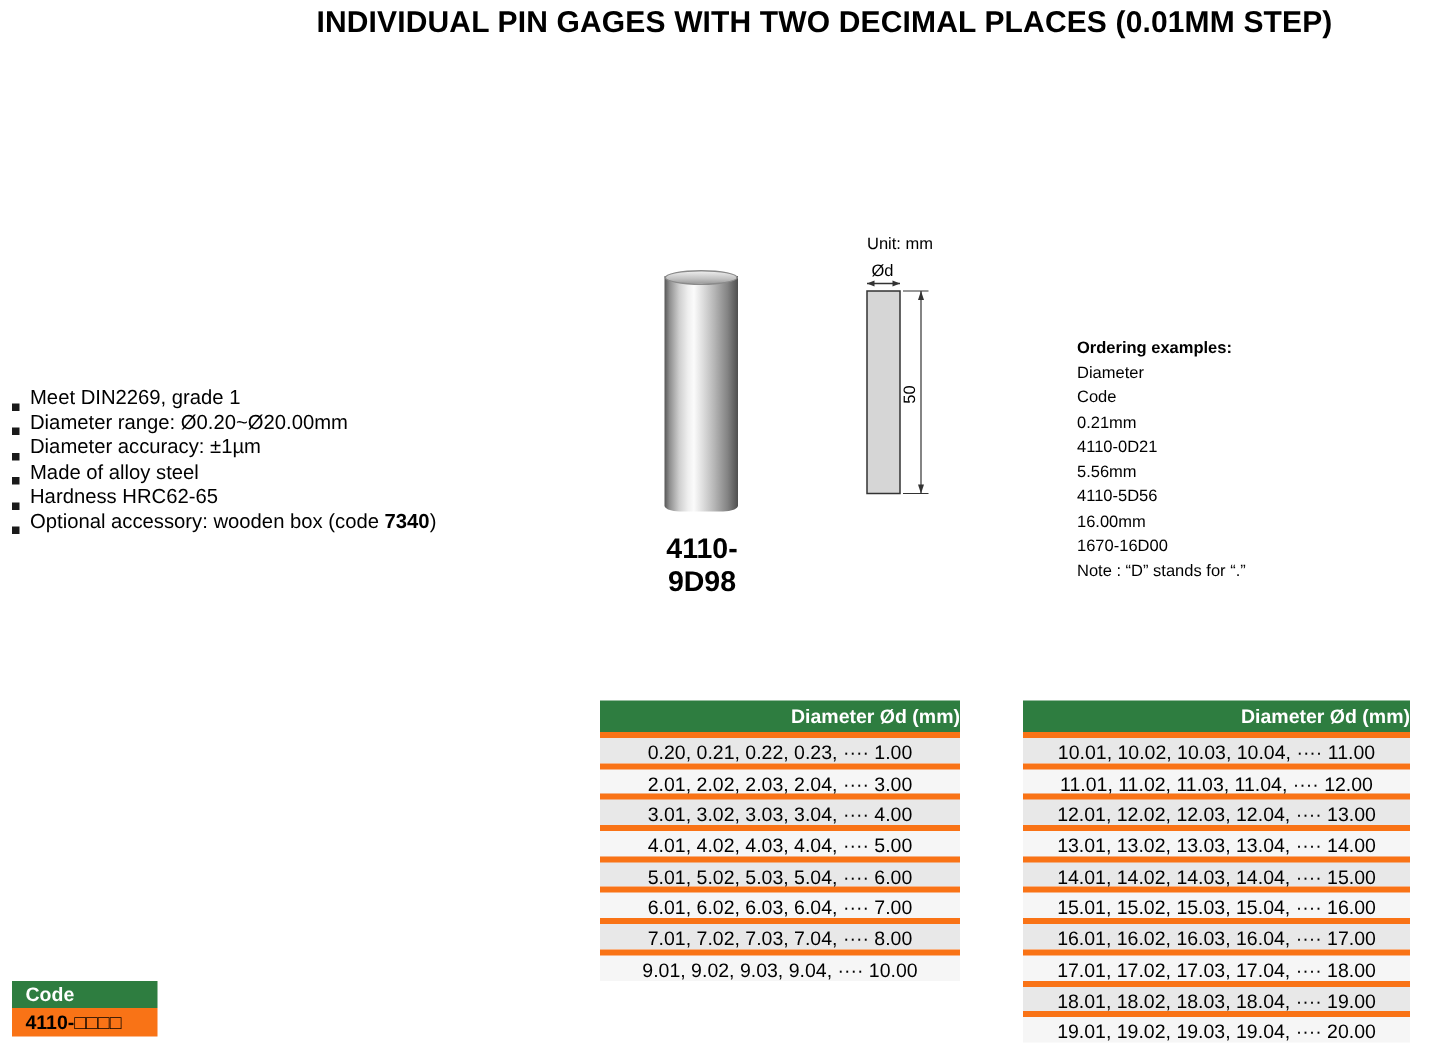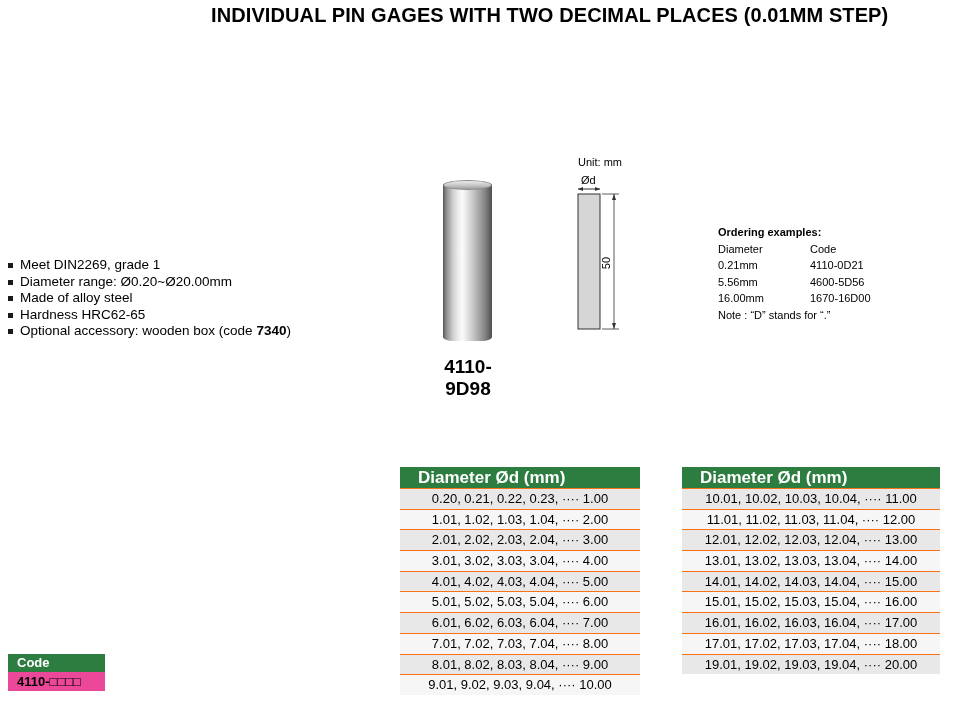--- a/index.html
+++ b/index.html
@@ -9,21 +9,21 @@
     width:961px; height:703px; position:relative; overflow:hidden;
     background:#ffffff; color:#000;
     font-family:"Liberation Sans", sans-serif;
   }
   .page-title {
     position:absolute; left:211px; top:4px;
     font-size:20px; font-weight:700; white-space:nowrap; letter-spacing:0.1px;
   }
   
   .features { position:absolute; left:8px; top:257px; font-size:13.5px; }
-  .feature { display:flex; align-items:flex-start; height:16.5px; line-height:16.5px; white-space:nowrap; }
+  .feature { display:flex; align-items:flex-end; height:16.5px; line-height:16.5px; white-space:nowrap; }
   .bullet { width:5px; height:5px; background:#1a1a1a; margin:6px 7px 0 0; flex:none; }
   .bold { font-weight:700; }
   
   .pin-wrap { position:absolute; left:443px; top:180px; width:49px; height:161px; }
   .pin-body {
     position:absolute; left:0; top:4px; width:49px; height:157px;
     background:linear-gradient(90deg,#565656 0%,#8f8f8f 7%,#cfcfcf 20%,#efefef 32%,#fbfbfb 40%,#dedede 52%,#b5b5b5 68%,#838383 86%,#4e4e4e 100%);
     border-radius:0 0 10px 10px / 0 0 4px 4px;
   }
   .pin-top {
@@ -31,61 +31,65 @@
     background:linear-gradient(180deg,#ececec 0%,#c2c2c2 60%,#9d9d9d 100%);
     border:1px solid #8a8a8a;
   }
   .pin-label { position:absolute; left:424px; top:356px; width:88px; text-align:center; font-size:19px; font-weight:700; }
   
   .drawing { position:absolute; left:555px; top:154px; }
   .drawing text { font-family:"Liberation Sans", sans-serif; fill:#000; }
   
   .ordering { position:absolute; left:718px; top:224px; font-size:11px; line-height:16.5px; }
   .ordering-title { font-weight:700; }
-  .ord-row { display:flex; white-space:nowrap; }
+  .ord-row { display:flex; white-space:nowrap;flex-direction:column; }
   .ord-col1 { width:92px; }
   
   .code-header {
     position:absolute; left:8px; top:654px; width:97px; height:18px;
     background:var(--green); color:#fff; font-weight:700; font-size:13px;
     line-height:18px; padding-left:9px;
   }
   .code-value {
     position:absolute; left:8px; top:672px; width:97px; height:19px;
-    background:#ec4899; color:#000; font-weight:700; font-size:13px;
+    background:#f97316; color:#000; font-weight:700; font-size:13px;
     line-height:19px; padding-left:9px;
   }
   
   .dtable { position:absolute; top:467px; }
   .dtable.t1 { left:400px; width:240px; }
   .dtable.t2 { left:682px; width:258px; }
   .thead {
     height:21px; line-height:21px; background:var(--green); color:#fff;
-    font-weight:700; font-size:17px; padding-left:18px;
+    font-weight:700; font-size:13px; padding-left:18px;text-align:right;
   }
   .trow {
     height:20.7px; line-height:20.7px; font-size:13px; text-align:center;
-    border-top:1px solid #f97316; white-space:nowrap;
+    border-top:4px solid #f97316; white-space:nowrap;
   }
   .tbody .trow:nth-child(odd) { background:var(--row-gray); }
   .tbody .trow:nth-child(even) { background:var(--row-light); }
 </style>
 </head>
 <body>
 
 <div class="page-title">INDIVIDUAL PIN GAGES WITH TWO DECIMAL PLACES (0.01MM STEP)</div>
 
 <div class="features">
   <div class="feature">
     <span class="bullet"></span>
     <span>Meet DIN2269, grade 1</span>
   </div>
   <div class="feature">
     <span class="bullet"></span>
     <span>Diameter range: Ø0.20~Ø20.00mm</span>
+  </div>
+  <div class="feature">
+    <span class="bullet"></span>
+    <span>Diameter accuracy: ±1µm</span>
   </div>
   <div class="feature">
     <span class="bullet"></span>
     <span>Made of alloy steel</span>
   </div>
   <div class="feature">
     <span class="bullet"></span>
     <span>Hardness HRC62-65</span>
   </div>
   <div class="feature">
@@ -120,54 +124,53 @@
   <div class="ord-row">
     <span class="ord-col1">Diameter</span>
     <span>Code</span>
   </div>
   <div class="ord-row">
     <span class="ord-col1">0.21mm</span>
     <span>4110-0D21</span>
   </div>
   <div class="ord-row">
     <span class="ord-col1">5.56mm</span>
-    <span>4600-5D56</span>
+    <span>4110-5D56</span>
   </div>
   <div class="ord-row">
     <span class="ord-col1">16.00mm</span>
     <span>1670-16D00</span>
   </div>
   <div>Note : “D” stands for “.”</div>
 </div>
 
 <div class="code-header">Code</div>
 <div class="code-value">4110-□□□□</div>
 
 <div class="dtable t1">
   <div class="thead">Diameter Ød (mm)</div>
   <div class="tbody">
     <div class="trow">0.20, 0.21, 0.22, 0.23, ···· 1.00</div>
-    <div class="trow">1.01, 1.02, 1.03, 1.04, ···· 2.00</div>
     <div class="trow">2.01, 2.02, 2.03, 2.04, ···· 3.00</div>
     <div class="trow">3.01, 3.02, 3.03, 3.04, ···· 4.00</div>
     <div class="trow">4.01, 4.02, 4.03, 4.04, ···· 5.00</div>
     <div class="trow">5.01, 5.02, 5.03, 5.04, ···· 6.00</div>
     <div class="trow">6.01, 6.02, 6.03, 6.04, ···· 7.00</div>
     <div class="trow">7.01, 7.02, 7.03, 7.04, ···· 8.00</div>
-    <div class="trow">8.01, 8.02, 8.03, 8.04, ···· 9.00</div>
     <div class="trow">9.01, 9.02, 9.03, 9.04, ···· 10.00</div>
   </div>
 </div>
 
 <div class="dtable t2">
   <div class="thead">Diameter Ød (mm)</div>
   <div class="tbody">
     <div class="trow">10.01, 10.02, 10.03, 10.04, ···· 11.00</div>
     <div class="trow">11.01, 11.02, 11.03, 11.04, ···· 12.00</div>
     <div class="trow">12.01, 12.02, 12.03, 12.04, ···· 13.00</div>
     <div class="trow">13.01, 13.02, 13.03, 13.04, ···· 14.00</div>
     <div class="trow">14.01, 14.02, 14.03, 14.04, ···· 15.00</div>
     <div class="trow">15.01, 15.02, 15.03, 15.04, ···· 16.00</div>
     <div class="trow">16.01, 16.02, 16.03, 16.04, ···· 17.00</div>
     <div class="trow">17.01, 17.02, 17.03, 17.04, ···· 18.00</div>
+    <div class="trow">18.01, 18.02, 18.03, 18.04, ···· 19.00</div>
     <div class="trow">19.01, 19.02, 19.03, 19.04, ···· 20.00</div>
   </div>
 </div>
 
 </body></html>

